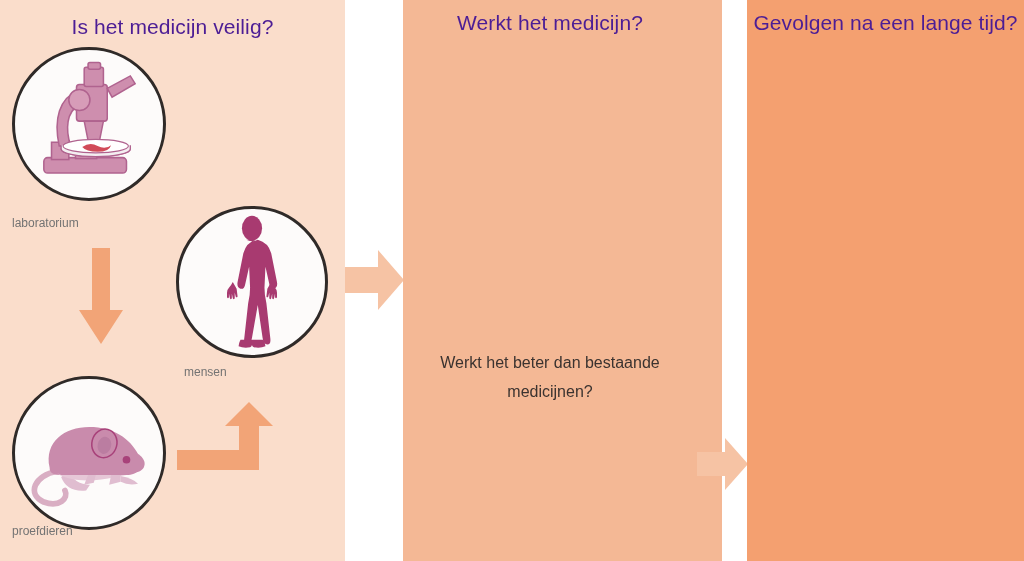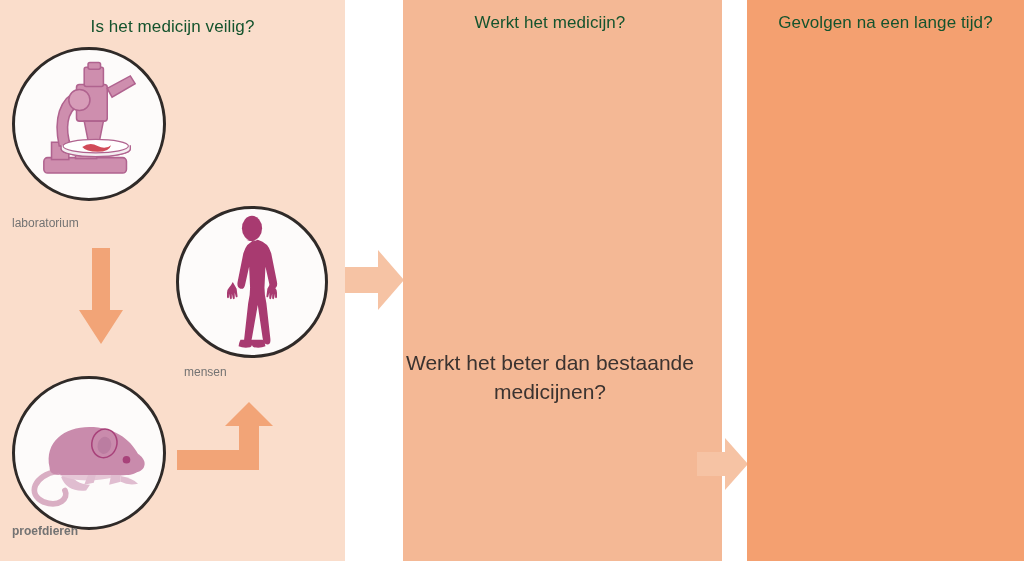--- a/index.html
+++ b/index.html
@@ -28,34 +28,34 @@
     height: 561px;
   }
   #panel-lab   { left: 0px;   width: 345px; background: #FADDCB; }
   #panel-trial { left: 403px; width: 294px; background: #F4B895; }
   #panel-long  { left: 747px; width: 277px; background: #F4A070; padding-left: 7px; }
 
   
   .panel-heading {
     position: absolute;
     text-align: center;
-    color: #14532d;
-    font-size: 17px;
+    color: #4c1d95;
+    font-size: 21px;
     line-height: 29px;
     font-weight: 400;
     letter-spacing: .1px;
   }
   #heading-lab   { left: 0;  top: 12px; width: 345px; }
   #heading-trial { left: 0;  top: 8px;  width: 294px; }
   #heading-long  { left: 0;  top: 8px;  width: 277px; }
 
   .sub-heading {
     position: absolute;
     color: #3b3330;
-    font-size: 21px;
+    font-size: 16px;
     line-height: 29px;
     text-align: center;
     width: 294px;
     left: 0;
     top: 348px;
   }
 
   
   .circle {
     position: absolute;
@@ -77,21 +77,21 @@
   
   .caption {
     position: absolute;
     color: #737373;
     font-size: 12px;
     text-align: left;
     white-space: nowrap;
   }
   #caption-lab    { left: 12px;  top: 216px; width: 154px; }
   #caption-mensen { left: 184px; top: 365px; width: 152px; }
-  #caption-mouse  { left: 12px;  top: 524px; width: 154px; font-weight: bold; }
+  #caption-mouse  { left: 12px;  top: 524px; width: 154px; }
 
   .fase-label {
     position: absolute;
     color: #3b3330;
     font-size: 30px;
     font-weight: 400;
     white-space: nowrap;
   }
   #fase-1 { left: 416px; top: 94px; }
   #fase-2 { left: 416px; top: 236px; }

